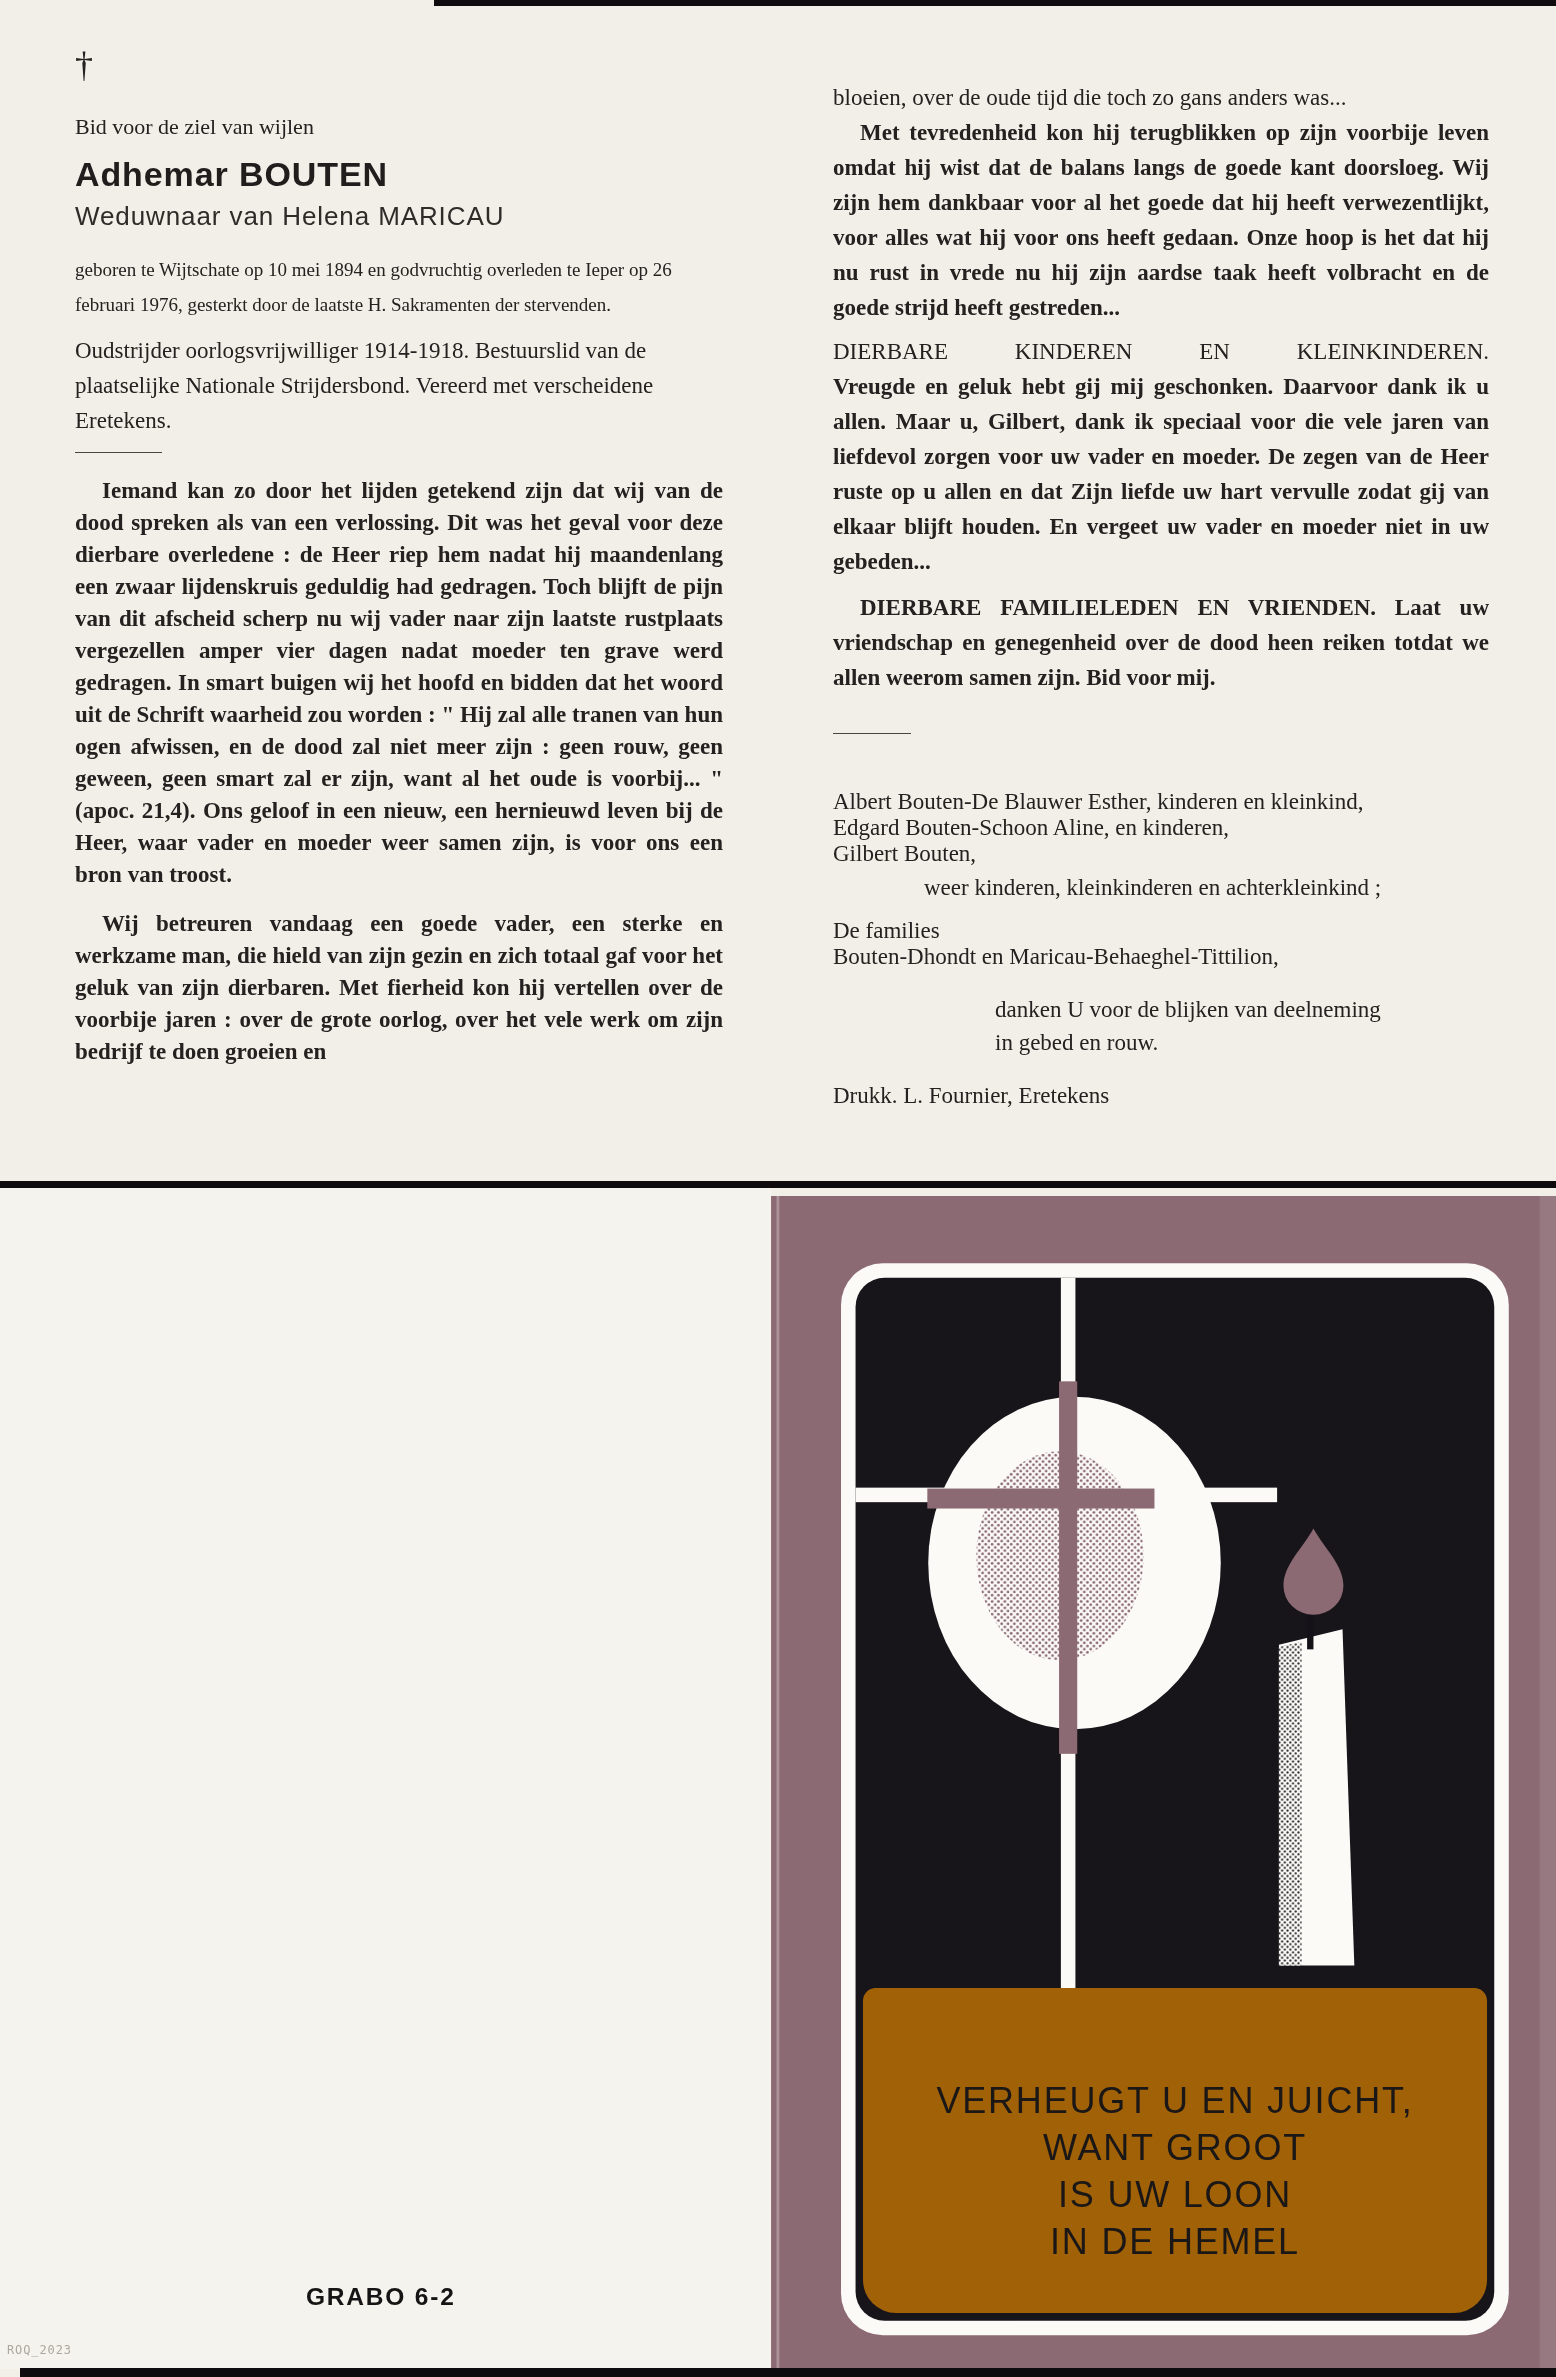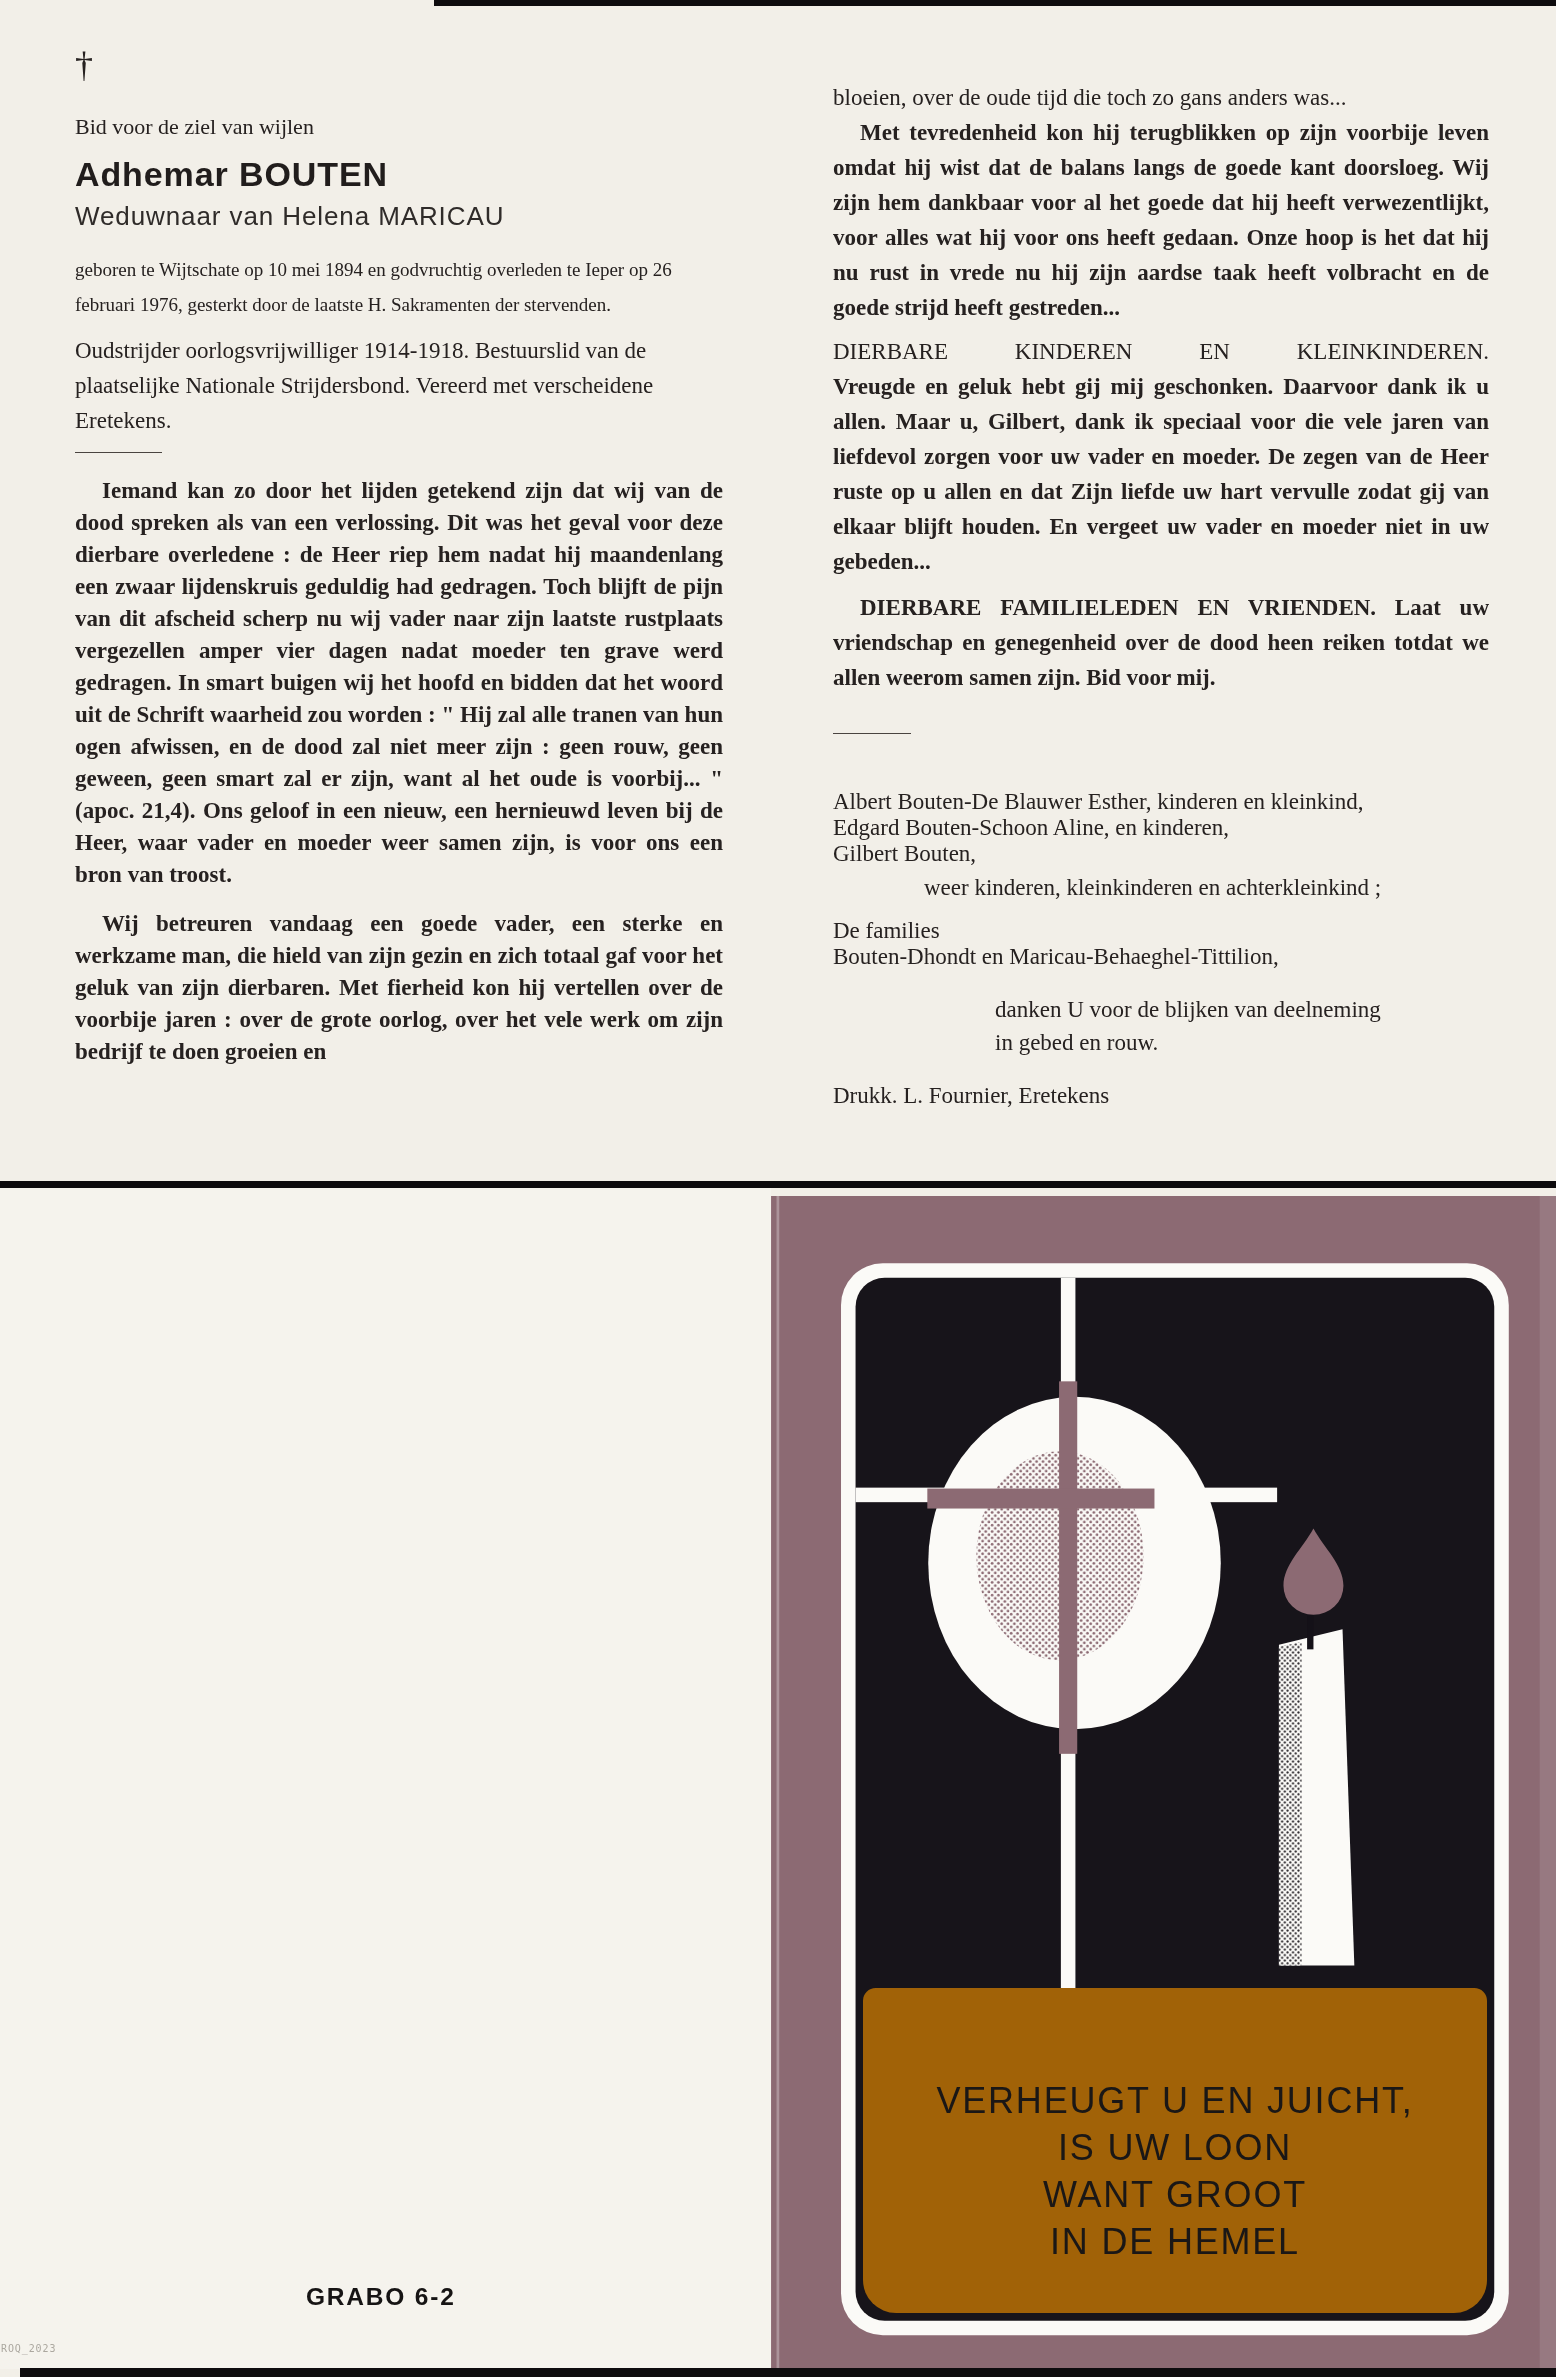--- a/index.html
+++ b/index.html
@@ -36,21 +36,21 @@
   .after-heading{text-indent:0;margin-top:0;}
   .fam-block{margin-top:55px;}
   .fam-line{font-size:23px;line-height:26px;}
   .fam-indent{margin-left:91px;margin-top:8.2px;}
   .fam-families{margin-top:16.4px;}
   .thanks-block{margin-left:162px;margin-top:23.6px;font-size:23px;line-height:33px;}
   .printer-line{margin-top:23.6px;font-size:23px;}
 
   
   .brand-line{position:absolute;left:306px;top:2283px;font-family:"Liberation Sans",sans-serif;font-weight:700;font-size:24.5px;letter-spacing:1.8px;color:#161414;}
-  .watermark{position:absolute;left:1px;top:2343px;font-family:"DejaVu Sans Mono",monospace;font-size:10px;letter-spacing:0.9px;color:#aba79f;}
+  .watermark{position:absolute;left:7px;top:2343px;font-family:"DejaVu Sans Mono",monospace;font-size:12px;letter-spacing:0.9px;color:#aba79f;}
 
   
   .cover-card{position:absolute;left:771px;top:1196px;width:786px;height:1172px;}
   .cover-card svg{position:absolute;left:0;top:0;display:block;}
   .quote-box{position:absolute;left:92px;top:792px;width:624px;height:325px;background:#a16207;border-radius:12.7px 12.7px 33px 33px;box-sizing:border-box;padding-top:89px;}
   .quote-line{font-family:"Liberation Sans",sans-serif;font-size:36px;line-height:47px;letter-spacing:1.8px;color:#1a1716;text-align:center;}
 </style>
 </head>
 <body>
 
@@ -127,22 +127,22 @@
       <rect x="172" y="322" width="250" height="22" fill="#8c6a73"></rect>
 
       <polygon points="559,494 629,477 642,847 559,847" fill="#fbfaf7"></polygon>
       <polygon points="559,496 584,491 584,847 559,847" fill="url(#candleDots)"></polygon>
       <rect x="590" y="433" width="7" height="66" fill="#141118"></rect>
       <path d="M597,366 C585,388 564,406 564,429 A33,32 0 1 0 630,429 C630,406 609,388 597,366 Z" fill="#8c6a73"></path>
     </svg>
 
     <div class="quote-box">
       <div class="quote-line">VERHEUGT U EN JUICHT,</div>
+      <div class="quote-line">WANT GROOT</div>
       <div class="quote-line">IS UW LOON</div>
-      <div class="quote-line">WANT GROOT</div>
       <div class="quote-line">IN DE HEMEL</div>
     </div>
   </div>
 
   <div class="brand-line">GRABO 6-2</div>
   <div class="watermark">ROQ_2023</div>
   <div class="edge-bottom"></div>
 
 </div>
 

